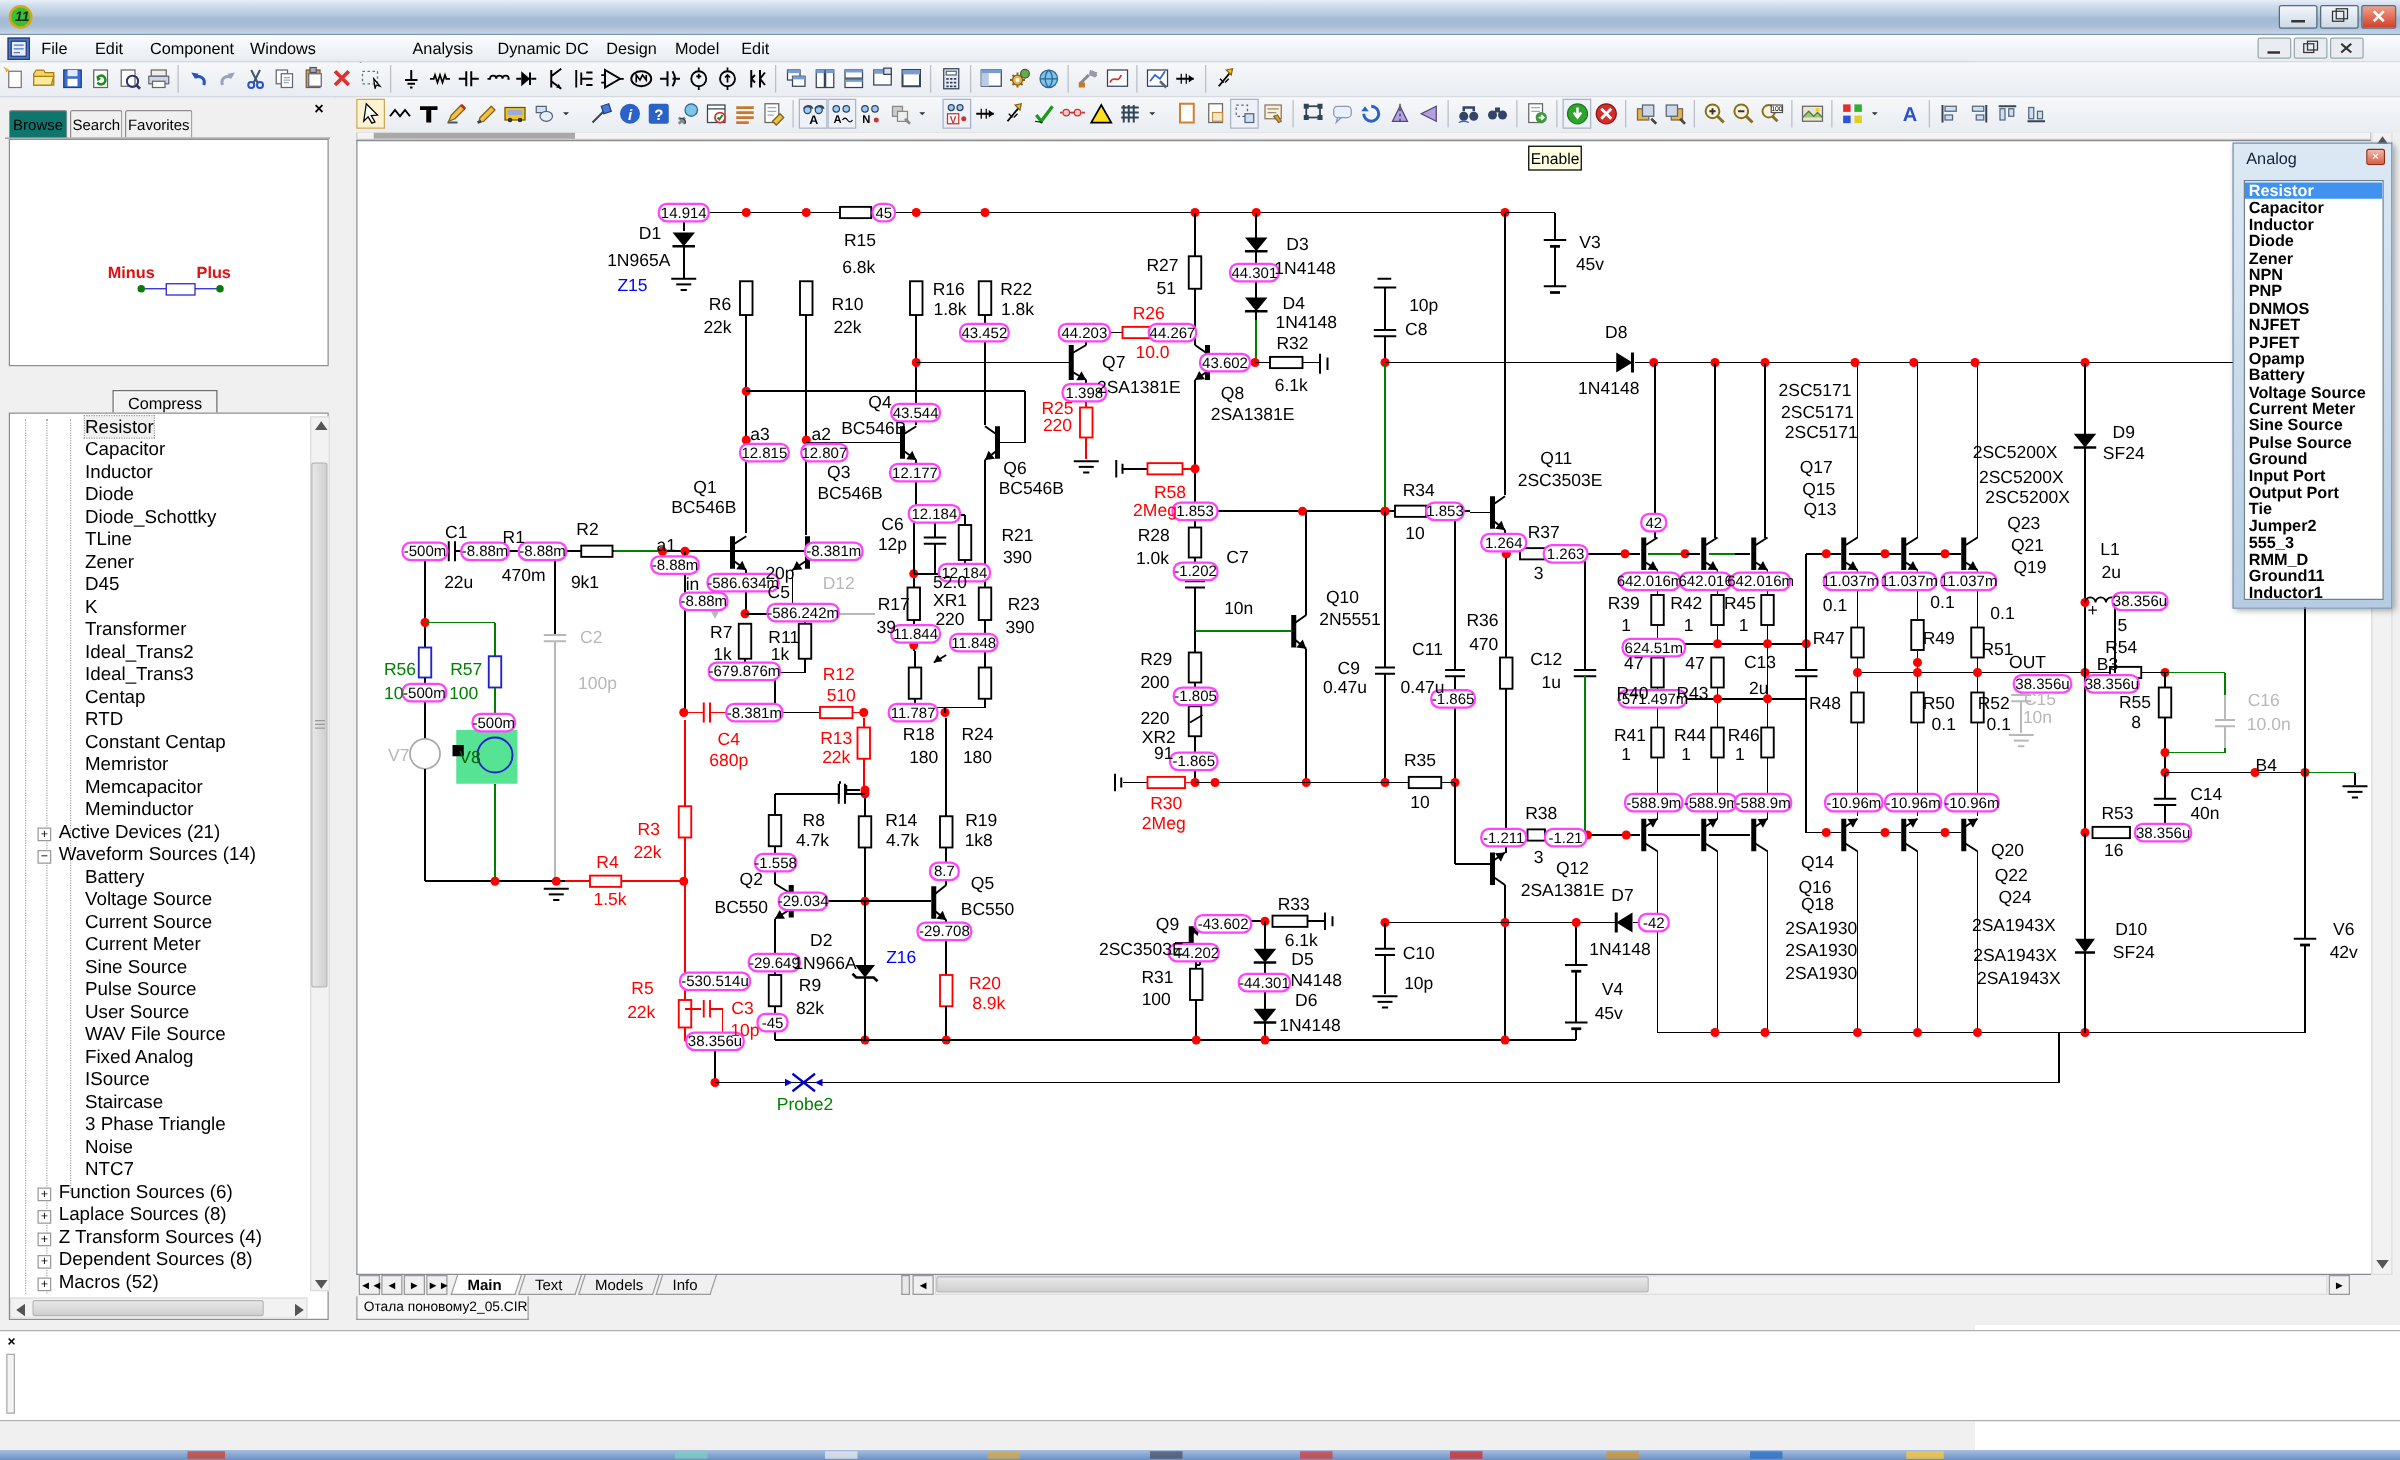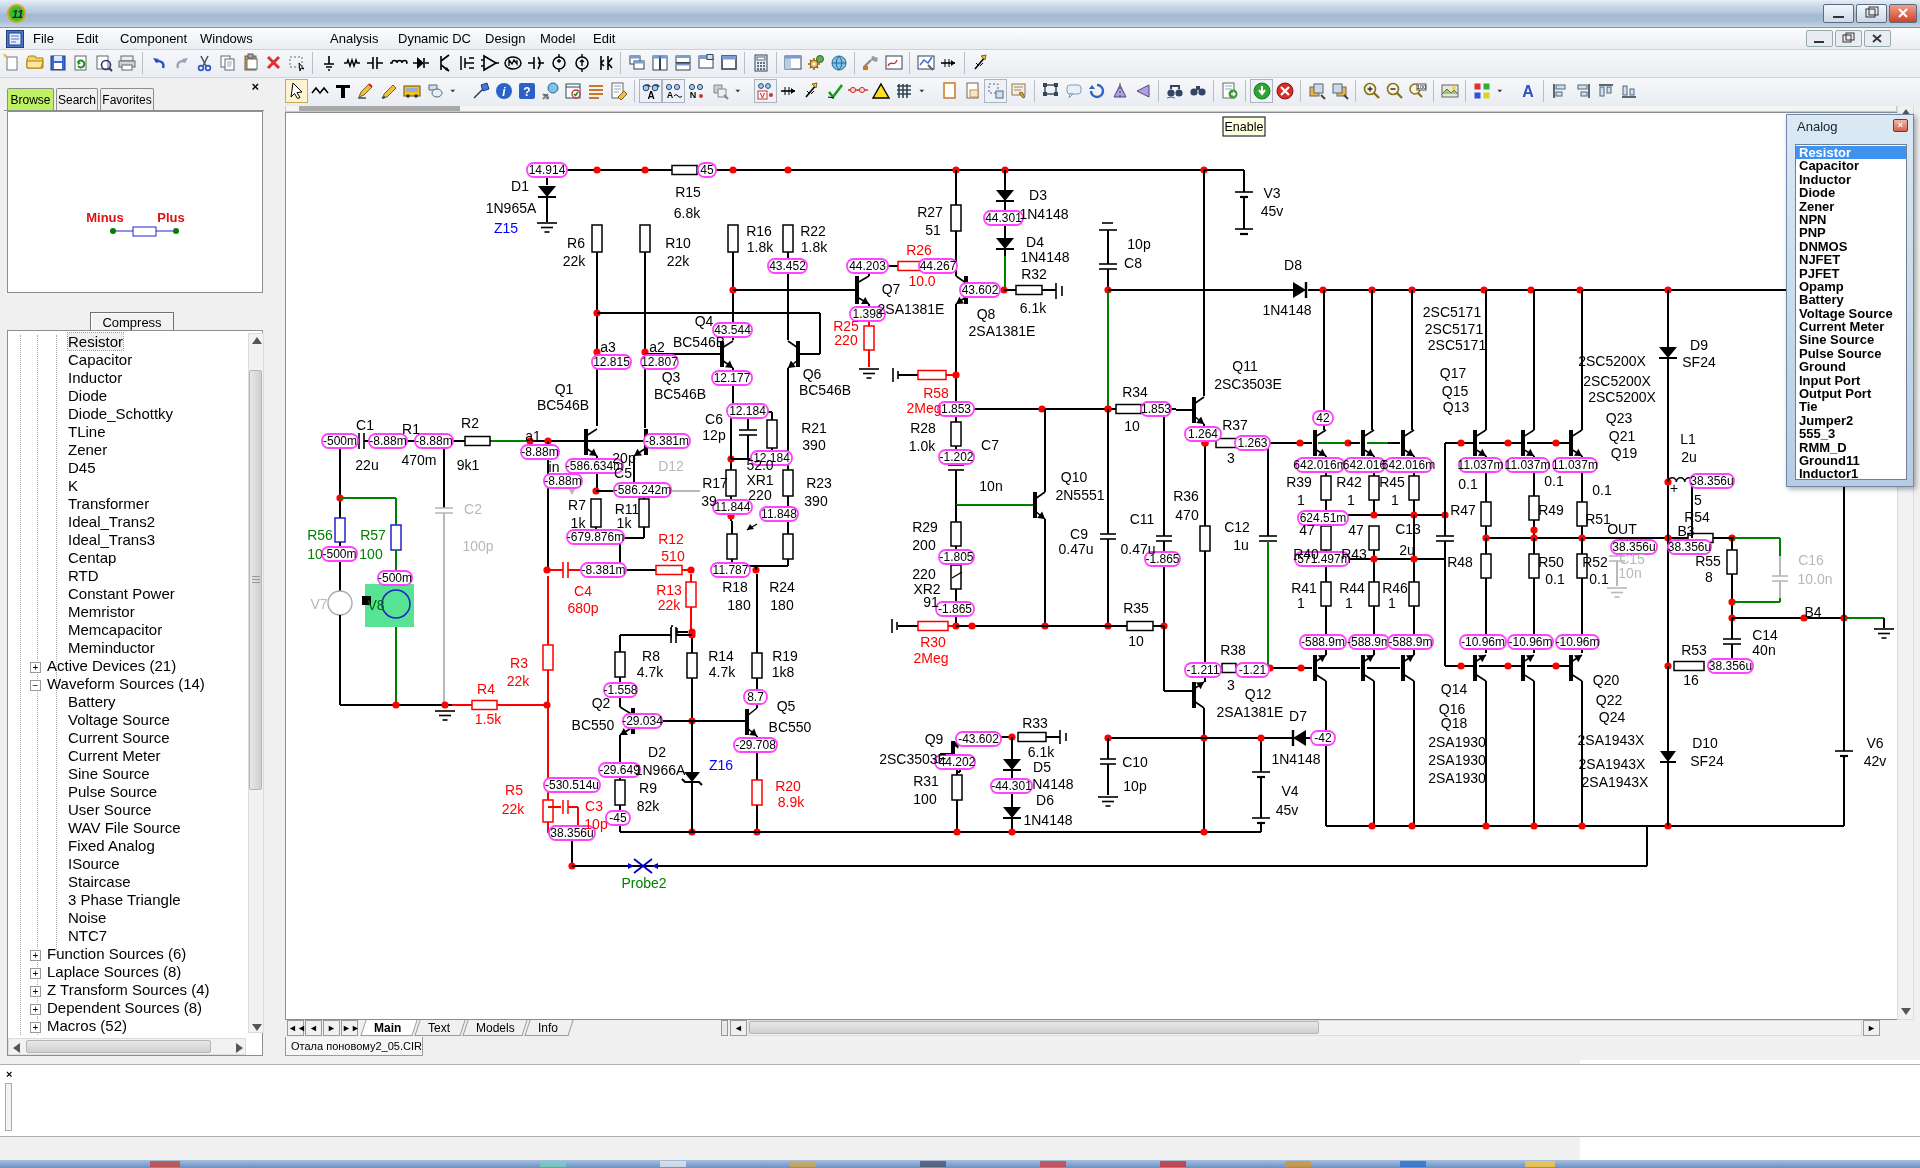--- a/index.html
+++ b/index.html
@@ -438,21 +438,21 @@
           <rect x="11" y="6" width="4" height="6" fill="#cfe0f4" stroke="#567"></rect>
         </svg></span><span class="ic "><svg width="20" height="20" viewBox="0 0 20 20">
           <path d="M3 16h14" stroke="#345" stroke-width="1.6"></path>
           <rect x="4" y="5" width="4" height="9" fill="#cfe0f4" stroke="#567"></rect>
           <rect x="11" y="8" width="4" height="6" fill="#cfe0f4" stroke="#567"></rect>
         </svg></span></div>
 
 <div class="abs" style="left:268px;top:78px;width:1px;height:982px;background:#b8b8b8;"></div>
 <div class="abs" id="lpanel">
   <div style="position:absolute;right:12px;top:1px;font-size:13px;font-weight:bold;">×</div>
-  <div class="tab" style="left:7px; width:47px; background:#bef264; z-index:2;">Browse</div>
+  <div class="tab" style="left:7px; width:47px; background:#0f766e; z-index:2;">Browse</div>
   <div class="tab" style="left:56px; width:42px;">Search</div>
   <div class="tab" style="left:100px; width:54px;">Favorites</div>
   <div id="tabline"></div>
   <div id="preview">
     <svg width="254" height="180">
       <text x="97" y="110" font-size="13" font-weight="bold" fill="#e01010" text-anchor="middle">Minus</text>
       <text x="163" y="110" font-size="13" font-weight="bold" fill="#e01010" text-anchor="middle">Plus</text>
       <line x1="105" y1="119" x2="125" y2="119" stroke="#2222cc"></line>
       <line x1="148" y1="119" x2="168" y2="119" stroke="#2222cc"></line>
       <rect x="125" y="115" width="23" height="9" fill="#fff" stroke="#2222cc"></rect>
@@ -472,21 +472,21 @@
       <div class="ti" style="top:327px;left:68px">Diode_Schottky</div>
       <div class="ti" style="top:345px;left:68px">TLine</div>
       <div class="ti" style="top:363px;left:68px">Zener</div>
       <div class="ti" style="top:381px;left:68px">D45</div>
       <div class="ti" style="top:399px;left:68px">K</div>
       <div class="ti" style="top:417px;left:68px">Transformer</div>
       <div class="ti" style="top:435px;left:68px">Ideal_Trans2</div>
       <div class="ti" style="top:453px;left:68px">Ideal_Trans3</div>
       <div class="ti" style="top:471px;left:68px">Centap</div>
       <div class="ti" style="top:489px;left:68px">RTD</div>
-      <div class="ti" style="top:507px;left:68px">Constant Power</div>
+      <div class="ti" style="top:507px;left:68px">Constant Centap</div>
       <div class="ti" style="top:525px;left:68px">Memristor</div>
       <div class="ti" style="top:543px;left:68px">Memcapacitor</div>
       <div class="ti" style="top:561px;left:68px">Meminductor</div>
       <div class="tp" style="top:579px"><span class="pm">+</span><span class="tpt">Active Devices (21)</span></div>
       <div class="tp" style="top:597px"><span class="pm">−</span><span class="tpt">Waveform Sources (14)</span></div>
       <div class="ti" style="top:615px;left:68px">Battery</div>
       <div class="ti" style="top:633px;left:68px">Voltage Source</div>
       <div class="ti" style="top:651px;left:68px">Current Source</div>
       <div class="ti" style="top:669px;left:68px">Current Meter</div>
       <div class="ti" style="top:687px;left:68px">Sine Source</div>

